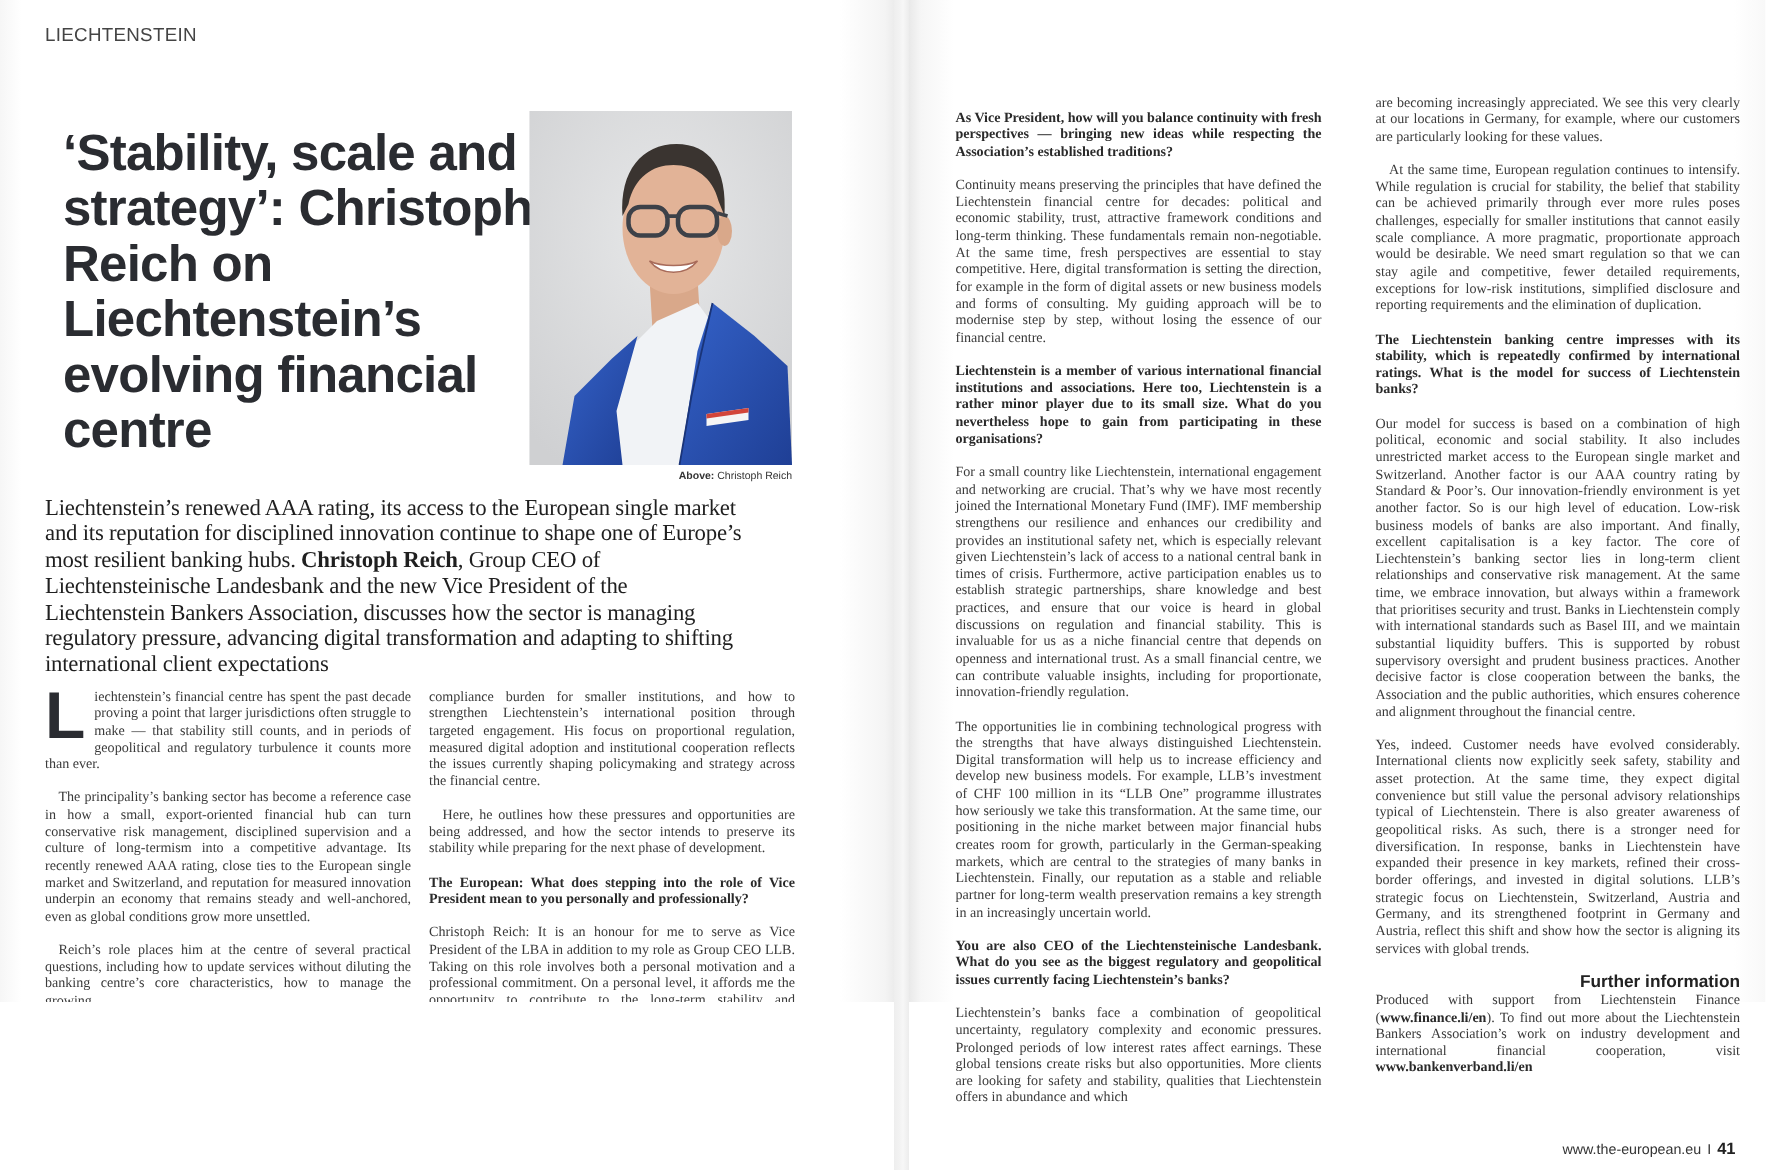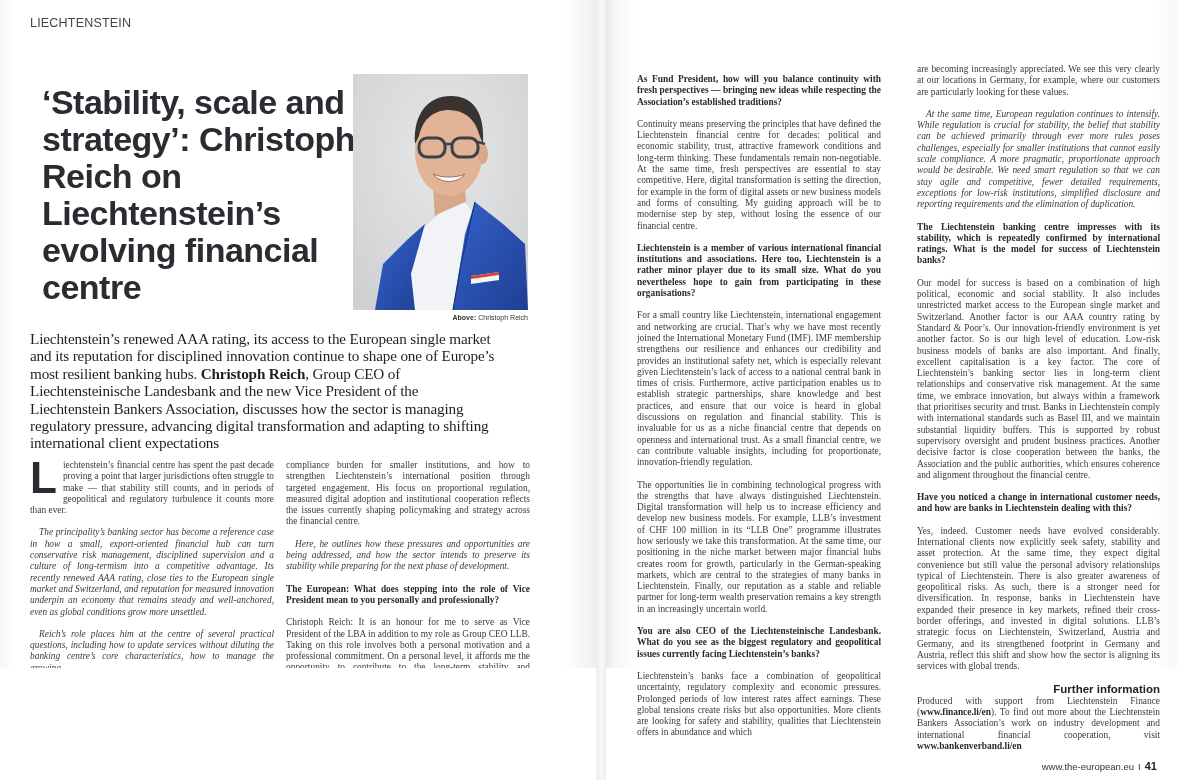--- a/index.html
+++ b/index.html
@@ -30,21 +30,21 @@
   .caption { position:absolute; left:353px; top:314px; width:175px; text-align:right;
     font-family:"Liberation Sans", sans-serif; font-size:7px; color:#333; }
   .caption b { font-weight:700; }
 
   .standfirst { position:absolute; left:30px; top:330px; width:470px; margin:0;
     font-size:15.2px; line-height:17.4px; color:#1f1f1f; letter-spacing:-0.15px; }
   .standfirst b { font-weight:700; }
 
   .col { position:absolute; font-size:9.4px; line-height:11.3px; color:#3a3a3a; text-align:justify; }
   .col p { margin:0 0 11px 0; }
-  .col p.indent { text-indent:9px;font-style:italic; }
+  .col p.indent { text-indent:9px; }
   .col p.q { font-weight:700; color:#2a2a2a; }
   .col-l1 { left:30px; top:460px; width:244px; }
   .col-l2 { left:286px; top:460px; width:244px; }
   .col-r1 { left:637px; top:74px; width:244px; }
   .col-r2 { left:917px; top:64px; width:243px; }
 
   .dropcap { float:left; font-family:"Liberation Sans", sans-serif; font-weight:900; font-size:44px;
     line-height:34px; margin:1px 6px 0 0; color:#2a2c31; }
 
   .further-title { font-family:"Liberation Sans", sans-serif; font-weight:700; font-size:11.5px;
@@ -131,35 +131,34 @@
   <div class="footer footer-left">
     <span class="pnum">40</span><span class="sep">I</span><span>www.the-european.eu</span>
   </div>
 </div>
 
 <div class="spine"></div>
 
 <div class="page page-right"></div>
 
 <div class="col col-r1">
-  <p class="q">As Fund President, how will you balance continuity with fresh perspectives — bringing new ideas while respecting the Association’s established traditions?</p>
+  <p class="q">As Vice President, how will you balance continuity with fresh perspectives — bringing new ideas while respecting the Association’s established traditions?</p>
   <p>Continuity means preserving the principles that have defined the Liechtenstein financial centre for decades: political and economic stability, trust, attractive framework conditions and long-term thinking. These fundamentals remain non-negotiable. At the same time, fresh perspectives are essential to stay competitive. Here, digital transformation is setting the direction, for example in the form of digital assets or new business models and forms of consulting. My guiding approach will be to modernise step by step, without losing the essence of our financial centre.</p>
   <p class="q">Liechtenstein is a member of various international financial institutions and associations. Here too, Liechtenstein is a rather minor player due to its small size. What do you nevertheless hope to gain from participating in these organisations?</p>
   <p>For a small country like Liechtenstein, international engagement and networking are crucial. That’s why we have most recently joined the International Monetary Fund (IMF). IMF membership strengthens our resilience and enhances our credibility and provides an institutional safety net, which is especially relevant given Liechtenstein’s lack of access to a national central bank in times of crisis. Furthermore, active participation enables us to establish strategic partnerships, share knowledge and best practices, and ensure that our voice is heard in global discussions on regulation and financial stability. This is invaluable for us as a niche financial centre that depends on openness and international trust. As a small financial centre, we can contribute valuable insights, including for proportionate, innovation-friendly regulation.</p>
   <p>The opportunities lie in combining technological progress with the strengths that have always distinguished Liechtenstein. Digital transformation will help us to increase efficiency and develop new business models. For example, LLB’s investment of CHF 100 million in its “LLB One” programme illustrates how seriously we take this transformation. At the same time, our positioning in the niche market between major financial hubs creates room for growth, particularly in the German-speaking markets, which are central to the strategies of many banks in Liechtenstein. Finally, our reputation as a stable and reliable partner for long-term wealth preservation remains a key strength in an increasingly uncertain world.</p>
   <p class="q">You are also CEO of the Liechtensteinische Landesbank. What do you see as the biggest regulatory and geopolitical issues currently facing Liechtenstein’s banks?</p>
   <p>Liechtenstein’s banks face a combination of geopolitical uncertainty, regulatory complexity and economic pressures. Prolonged periods of low interest rates affect earnings. These global tensions create risks but also opportunities. More clients are looking for safety and stability, qualities that Liechtenstein offers in abundance and which</p>
 </div>
 
 <div class="col col-r2">
   <p>are becoming increasingly appreciated. We see this very clearly at our locations in Germany, for example, where our customers are particularly looking for these values.</p>
   <p class="indent">At the same time, European regulation continues to intensify. While regulation is crucial for stability, the belief that stability can be achieved primarily through ever more rules poses challenges, especially for smaller institutions that cannot easily scale compliance. A more pragmatic, proportionate approach would be desirable. We need smart regulation so that we can stay agile and competitive, fewer detailed requirements, exceptions for low-risk institutions, simplified disclosure and reporting requirements and the elimination of duplication.</p>
   <p class="q">The Liechtenstein banking centre impresses with its stability, which is repeatedly confirmed by international ratings. What is the model for success of Liechtenstein banks?</p>
   <p>Our model for success is based on a combination of high political, economic and social stability. It also includes unrestricted market access to the European single market and Switzerland. Another factor is our AAA country rating by Standard &amp; Poor’s. Our innovation-friendly environment is yet another factor. So is our high level of education. Low-risk business models of banks are also important. And finally, excellent capitalisation is a key factor. The core of Liechtenstein’s banking sector lies in long-term client relationships and conservative risk management. At the same time, we embrace innovation, but always within a framework that prioritises security and trust. Banks in Liechtenstein comply with international standards such as Basel III, and we maintain substantial liquidity buffers. This is supported by robust supervisory oversight and prudent business practices. Another decisive factor is close cooperation between the banks, the Association and the public authorities, which ensures coherence and alignment throughout the financial centre.</p>
-  <p class="q">Have you noticed a change in international customer needs, and how are banks in Liechtenstein dealing with this?</p>
   <p>Yes, indeed. Customer needs have evolved considerably. International clients now explicitly seek safety, stability and asset protection. At the same time, they expect digital convenience but still value the personal advisory relationships typical of Liechtenstein. There is also greater awareness of geopolitical risks. As such, there is a stronger need for diversification. In response, banks in Liechtenstein have expanded their presence in key markets, refined their cross-border offerings, and invested in digital solutions. LLB’s strategic focus on Liechtenstein, Switzerland, Austria and Germany, and its strengthened footprint in Germany and Austria, reflect this shift and show how the sector is aligning its services with global trends.</p>
   <div class="further">
     <div class="further-title">Further information</div>
     <p><span>Produced with support from Liechtenstein Finance (</span><b>www.finance.li/en</b><span>). To find out more about the Liechtenstein Bankers Association’s work on industry development and international financial cooperation, visit </span><b>www.bankenverband.li/en</b></p>
   </div>
 </div>
 
 <div class="footer footer-right">
   <span>www.the-european.eu</span><span class="sep">I</span><span class="pnum">41</span>
 </div>

